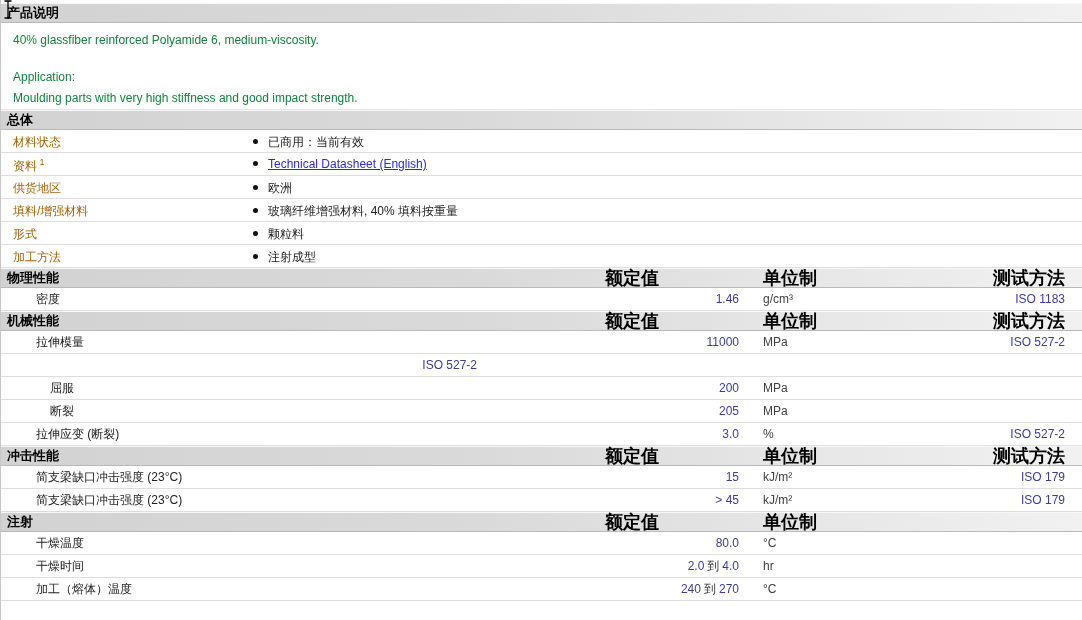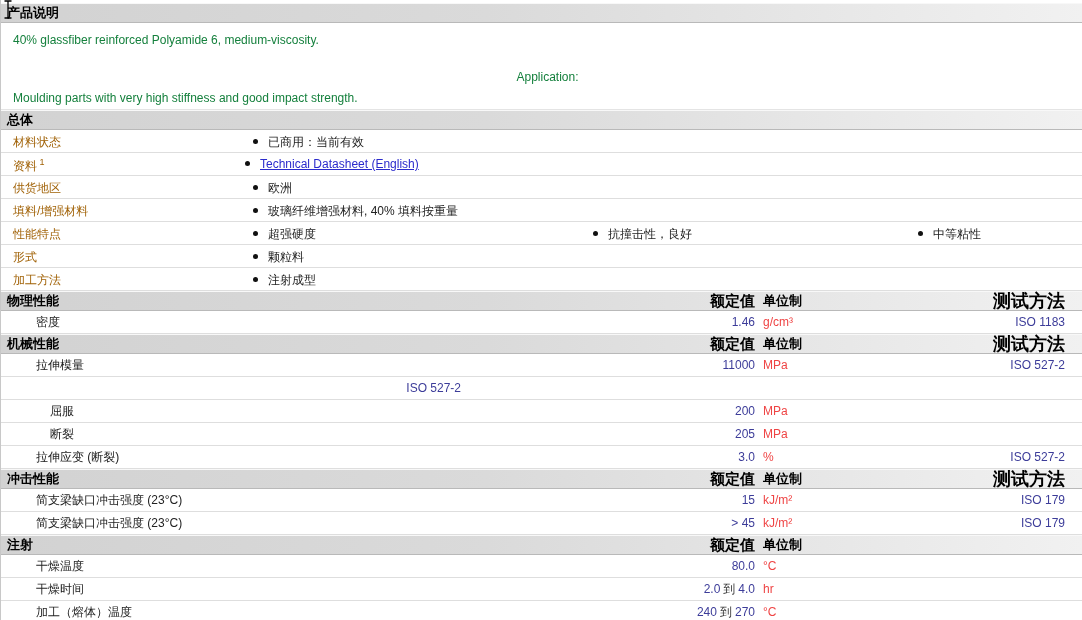--- a/index.html
+++ b/index.html
@@ -15,44 +15,44 @@
   .topgap{height:3px;}
   
   .secbar{
     height:18px;line-height:18px;
     background:linear-gradient(to right,#d2d2d2 0%,#dadada 45%,#f1f1f1 100%);
     border-top:1px solid #f8f8f8;border-bottom:1px solid #b9b9b9;
     font-weight:bold;font-size:13px;color:#000;
     display:flex;align-items:center;
   }
   .secbar .sectitle{padding-left:6px;flex:1;}
-  .secbar .col-value{width:150px;text-align:right;font-size:15px;}
-  .secbar .col-unit{width:174px;padding-left:8px;font-size:13px;}
+  .secbar .col-value{width:150px;font-size:18px;}
+  .secbar .col-unit{width:174px;padding-left:8px;font-size:18px;}
   .secbar .col-test{width:128px;text-align:right;padding-right:17px;font-size:18px;}
   
   .descblock{height:86px;border-bottom:1px solid #e4e4e4;color:#15803d;}
   .descblock .d1{padding:10px 0 0 12px;}
-  .descblock .d2{padding:23px 0 0 12px;text-align:center;}
+  .descblock .d2{padding:23px 0 0 12px;}
   .descblock .d3{padding:7px 0 0 12px;}
   
   .grow{position:relative;height:22px;border-bottom:1px solid #dedede;background:#fff;}
   .glabel{position:absolute;left:12px;top:4px;color:#a16207;white-space:nowrap;}
   .glabel sup{font-size:9px;}
   .gitem{position:absolute;top:4px;white-space:nowrap;}
   .dot{display:inline-block;width:5px;height:5px;border-radius:50%;background:#111;
        margin-right:10px;vertical-align:2px;}
   .gtext{color:#222;}
   a.glink{color:#2b2bcc;text-decoration:underline;cursor:pointer;}
   
   .prow{display:flex;align-items:center;height:22px;border-bottom:1px solid #dedede;background:#fff;}
   .plabel{flex:1;padding-left:12px;color:#222;white-space:nowrap;margin-left:23px;}
   .plabel.indent{padding-left:26px;font-family:Liberation Serif, serif;}
   .pvalue{width:150px;text-align:right;color:#3c3c99;white-space:nowrap;}
   .pvalue .join{color:#333;padding:0 3px;}
-  .punit{width:174px;padding-left:8px;color:#ef4444;white-space:nowrap;}
+  .punit{width:174px;padding-left:24px;color:#404040;white-space:nowrap;}
   .ptest{width:128px;text-align:right;padding-right:17px;color:#3c3c99;white-space:nowrap;}
   
   .ibeam{position:absolute;left:2px;top:0;width:10px;height:20px;z-index:5;}
 </style>
 </head>
 <body>
 
 <div class="page">
   <svg class="ibeam" width="10" height="20" viewBox="0 0 10 20">
     <path d="M1.5 1 h7 M5 1 v17 M1.5 18 h7" stroke="#000" stroke-width="1.3" fill="none"></path>
@@ -74,35 +74,29 @@
     <span class="sectitle">总体</span>
   </div>
 
   <div id="general-rows">
       <div class="grow">
         <span class="glabel">材料状态</span>
         <span class="gitem" style="left: 252px;"><span class="dot"></span><span class="gtext">已商用：当前有效</span></span>
       </div>
       <div class="grow">
         <span class="glabel">资料<sup> 1</sup></span>
-        <span class="gitem" style="left: 244px;"><span class="dot"></span><a class="glink">Technical Datasheet (English)</a></span>
+        <span class="gitem" style="left: 252px;"><span class="dot"></span><a class="glink">Technical Datasheet (English)</a></span>
       </div>
       <div class="grow">
         <span class="glabel">供货地区</span>
         <span class="gitem" style="left: 252px;"><span class="dot"></span><span class="gtext">欧洲</span></span>
       </div>
       <div class="grow">
         <span class="glabel">填料/增强材料</span>
         <span class="gitem" style="left: 252px;"><span class="dot"></span><span class="gtext">玻璃纤维增强材料, 40% 填料按重量</span></span>
-      </div>
-      <div class="grow">
-        <span class="glabel">性能特点</span>
-        <span class="gitem" style="left: 252px;"><span class="dot"></span><span class="gtext">超强硬度</span></span>
-        <span class="gitem" style="left: 592px;"><span class="dot"></span><span class="gtext">抗撞击性，良好</span></span>
-        <span class="gitem" style="left: 917px;"><span class="dot"></span><span class="gtext">中等粘性</span></span>
       </div>
       <div class="grow">
         <span class="glabel">形式</span>
         <span class="gitem" style="left: 252px;"><span class="dot"></span><span class="gtext">颗粒料</span></span>
       </div>
       <div class="grow">
         <span class="glabel">加工方法</span>
         <span class="gitem" style="left: 252px;"><span class="dot"></span><span class="gtext">注射成型</span></span>
       </div>
     </div>

